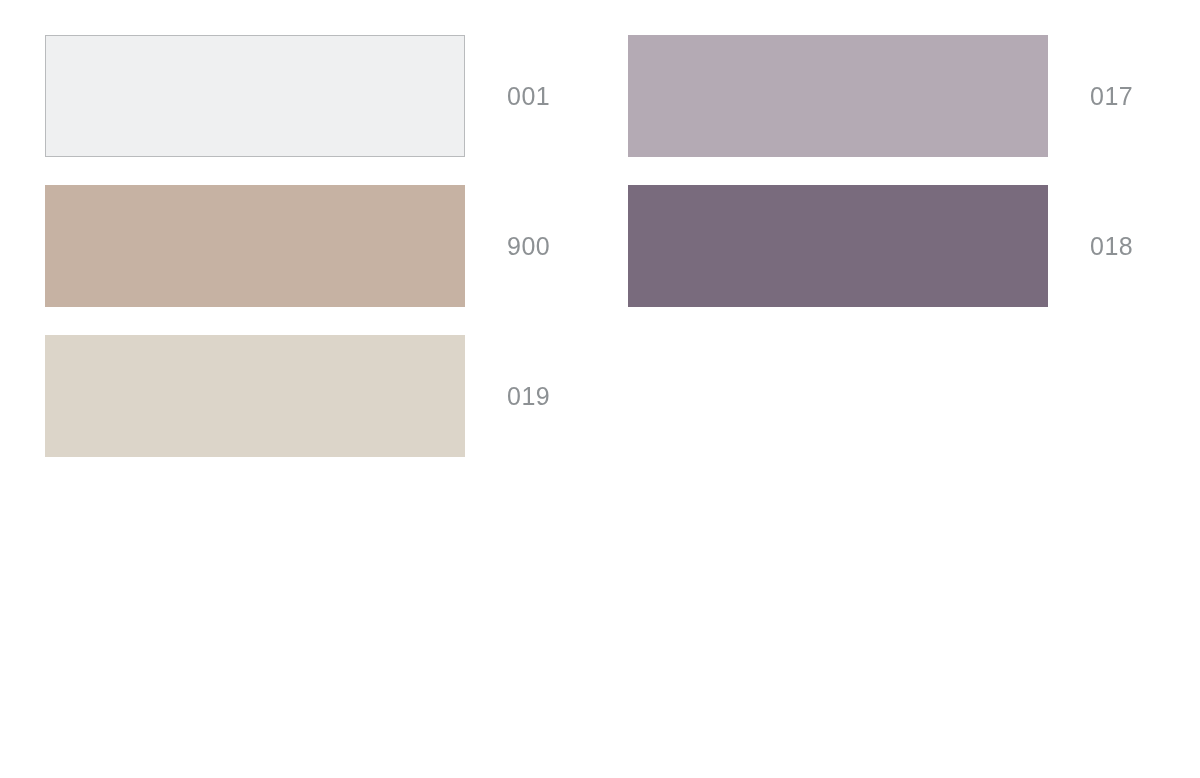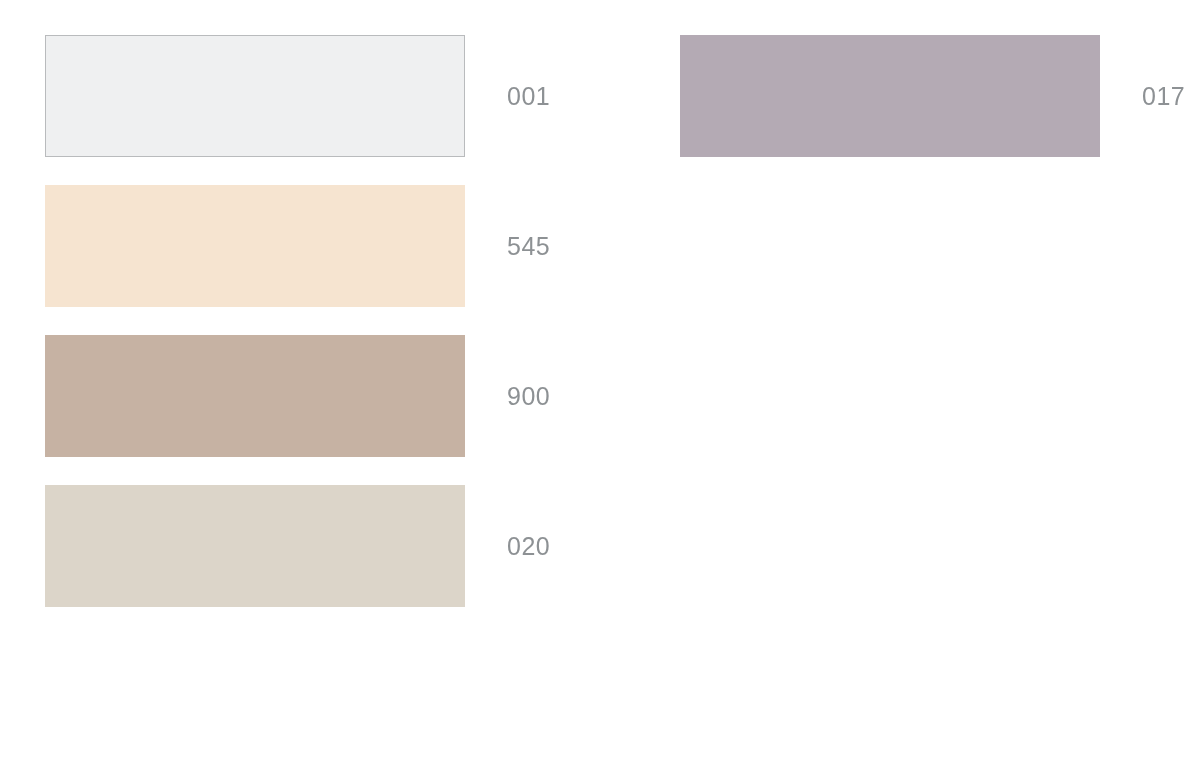--- a/index.html
+++ b/index.html
@@ -25,21 +25,21 @@
 
   .swatch-column {
     position: absolute;
     top: 35px;
     display: flex;
     flex-direction: column;
     gap: 28px;
   }
 
   .swatch-column.left-column  { left: 45px; text-align: right;  }
-  .swatch-column.right-column { left: 680px; justify-content: flex-end; }
+  .swatch-column.right-column { left: 628px; justify-content: flex-end; }
 
   .swatch-row {
     display: flex;
     flex-direction: row;
     align-items: center;
     height: 122px;
   }
 
   .swatch-chip {
     width: 420px;
@@ -67,33 +67,33 @@
 <body style="background: rgb(255, 255, 255);">
 
 <div class="palette-board">
 
   <div class="swatch-column left-column">
       <div class="swatch-row">
         <div class="swatch-chip has-outline" style="background-color: rgb(239, 240, 241);"></div>
         <div class="swatch-label">001</div>
       </div>
       <div class="swatch-row">
-        <div class="swatch-chip" style="background-color: rgb(246, 228, 208);"></div>
-        <div class="swatch-label">545</div>
-      </div>
-      <div class="swatch-row">
         <div class="swatch-chip" style="background-color: rgb(198, 178, 163);"></div>
         <div class="swatch-label">900</div>
       </div>
       <div class="swatch-row">
         <div class="swatch-chip" style="background-color: rgb(220, 213, 201);"></div>
-        <div class="swatch-label">020</div>
+        <div class="swatch-label">019</div>
       </div>
     </div>
 
   <div class="swatch-column right-column">
       <div class="swatch-row">
         <div class="swatch-chip" style="background-color: rgb(180, 170, 180);"></div>
         <div class="swatch-label">017</div>
       </div>
+      <div class="swatch-row">
+        <div class="swatch-chip" style="background-color: rgb(121, 107, 125);"></div>
+        <div class="swatch-label">018</div>
+      </div>
     </div>
 
 </div>
 
 </body></html>

